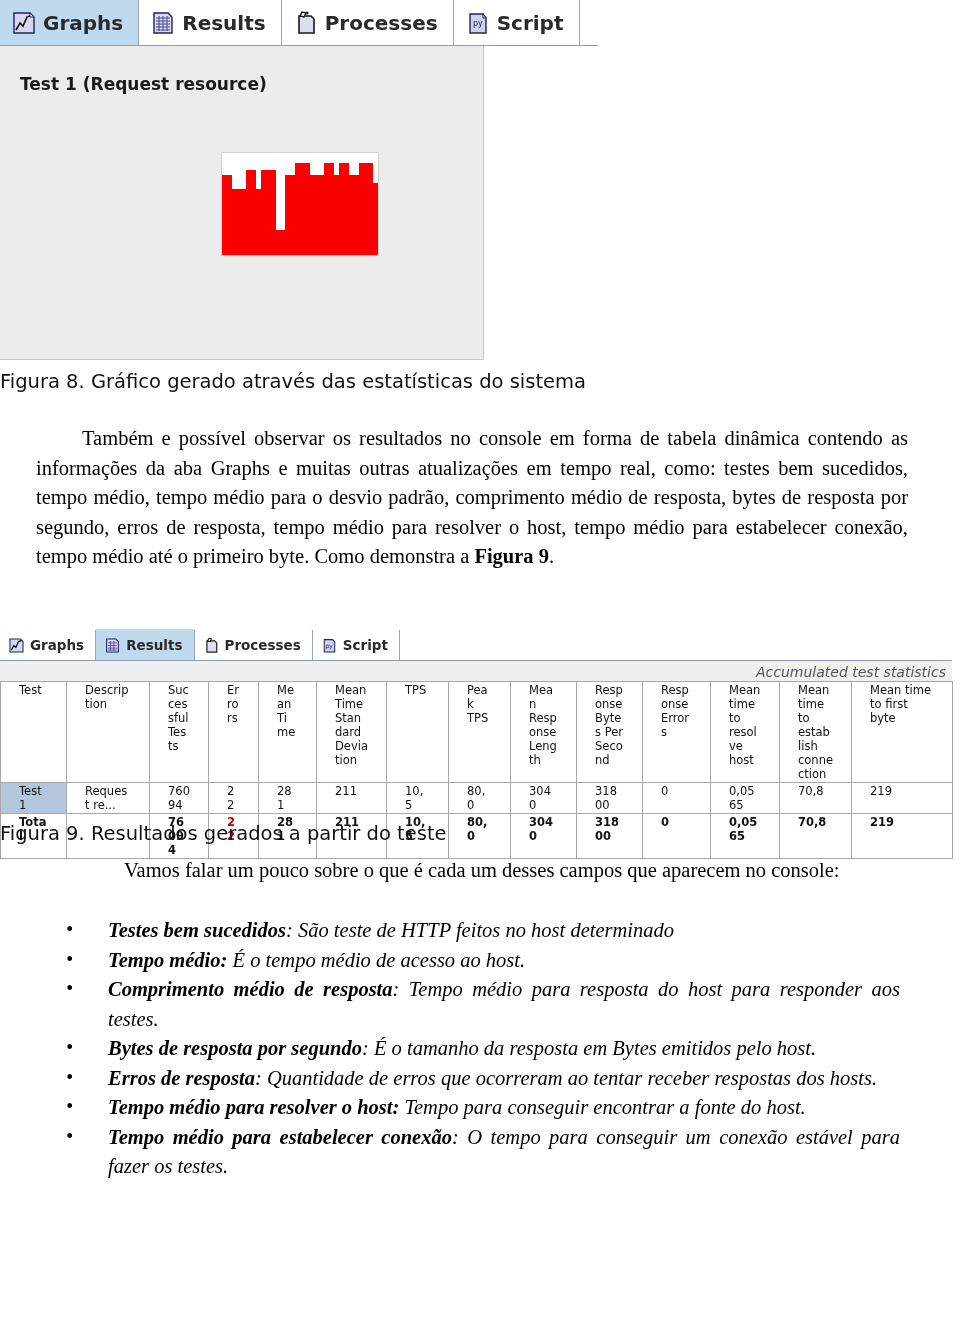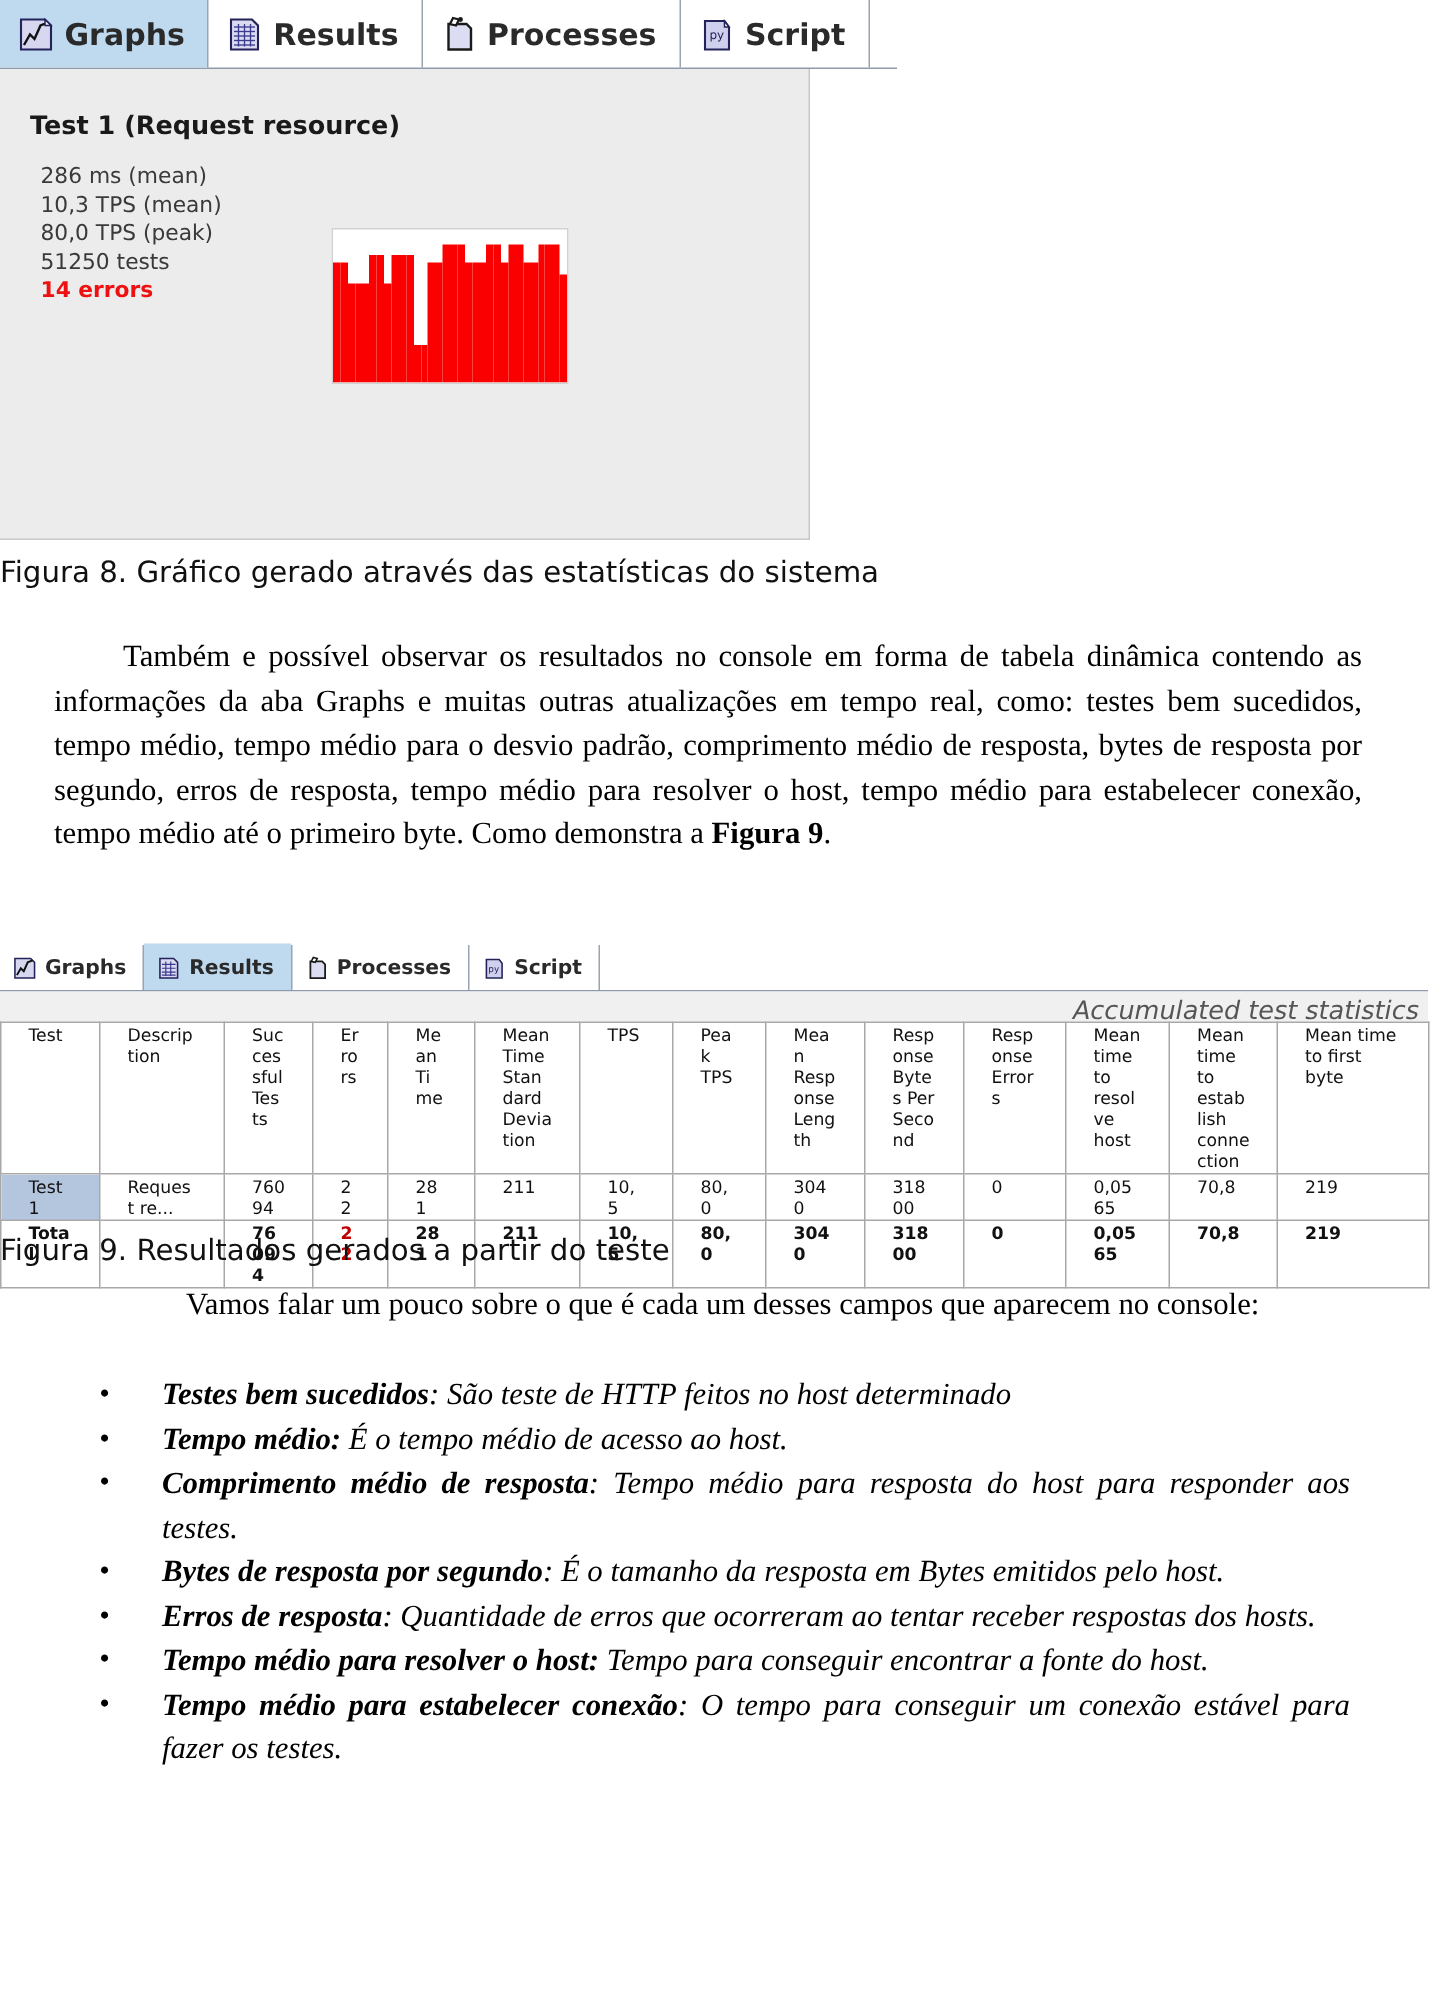--- a/index.html
+++ b/index.html
@@ -67,21 +67,21 @@
   #fig8 .tab {
     height: 46px;
     padding: 0 14px 0 10px;
     font-size: 20px;
   }
   #fig8 .tab.selected { height: 46px; }
   #fig8 .graph-body {
     position: absolute;
     left: 0;
     top: 46px;
-    width: 540px;
+    width: 484px;
     height: 314px;
     background: #ececec;
     border-right: 1px solid #c8c8c8;
     border-bottom: 1px solid #c8c8c8;
     box-sizing: border-box;
   }
   #fig8 .test-title {
     position: absolute;
     left: 20px;
     top: 28px;
@@ -199,21 +199,21 @@
     height: 134px;
     background: #f0f0f0;
     box-sizing: border-box;
   }
   #fig9 .acc-label {
     position: absolute;
     right: 6px;
     top: 3px;
     font-family: "DejaVu Sans", sans-serif;
     font-style: italic;
-    font-size: 17px;
+    font-size: 14px;
     color: #555;
     white-space: nowrap;
   }
   #fig9 table.res {
     position: absolute;
     left: 0;
     top: 20px;
     border-collapse: collapse;
     font-family: "DejaVu Sans", sans-serif;
     font-size: 11.5px;
@@ -309,27 +309,20 @@
       </span>
       <span class="tab-label">Script</span>
     </div>
     <div class="tab-sep"></div>
   </div>
 
   <div class="graph-body">
 
     <div class="test-title">Test 1 (Request resource)</div>
 
-    <div class="stats">
-      <div>286 ms (mean)</div>
-      <div>10,3 TPS (mean)</div>
-      <div>80,0 TPS (peak)</div>
-      <div>51250 tests</div>
-      <div class="err">14 errors</div>
-    </div>
 
     <div class="minichart" id="minichart">
         <div class="bar" style="height: 78%; background: rgb(251, 0, 0);"></div>
         <div class="bar" style="height: 78%; background: rgb(251, 0, 0);"></div>
         <div class="bar" style="height: 65%; background: rgb(251, 0, 0);"></div>
         <div class="bar" style="height: 65%; background: rgb(251, 0, 0);"></div>
         <div class="bar" style="height: 65%; background: rgb(251, 0, 0);"></div>
         <div class="bar" style="height: 83%; background: rgb(251, 0, 0);"></div>
         <div class="bar" style="height: 83%; background: rgb(251, 0, 0);"></div>
         <div class="bar" style="height: 65%; background: rgb(251, 0, 0);"></div>

